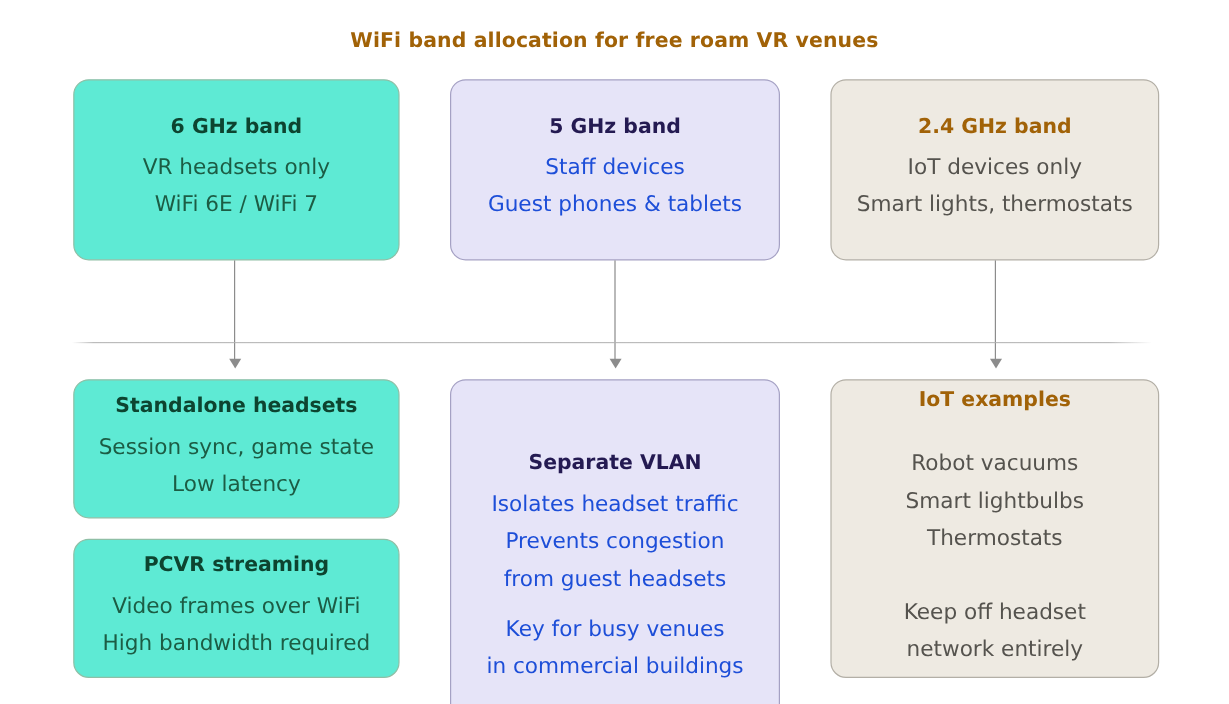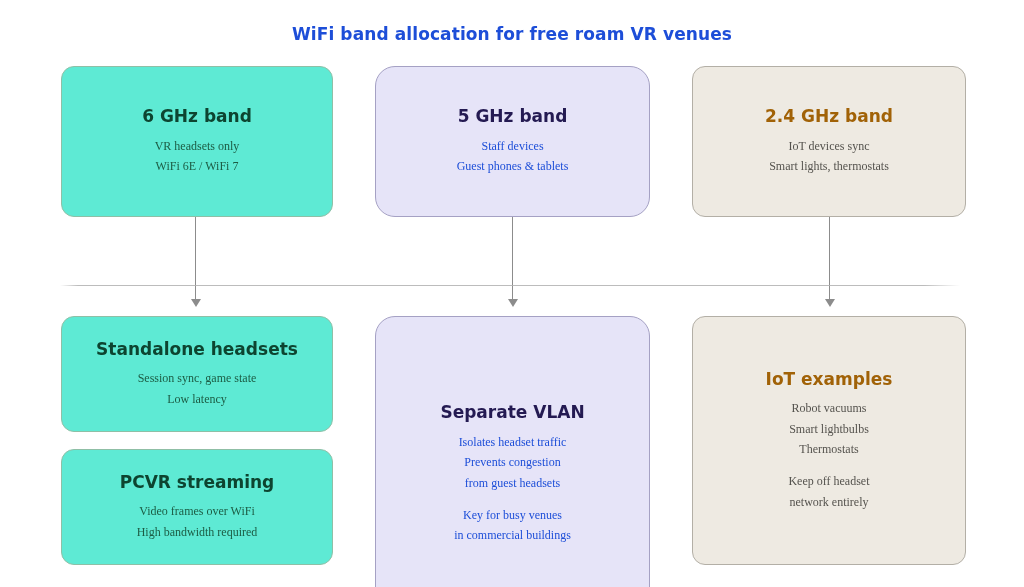--- a/index.html
+++ b/index.html
@@ -24,21 +24,21 @@
 
   
   .chart-title {
     position: absolute;
     top: 24px;
     left: 0;
     width: 1024px;
     text-align: center;
     font-size: 17px;
     font-weight: bold;
-    color: #1d4ed8;
+    color: #a16207;
     letter-spacing: 0.1px;
   }
 
   
   .divider {
     position: absolute;
     left: 60px;
     top: 285px;
     width: 900px;
     height: 1px;
@@ -62,42 +62,40 @@
     text-align: center;
     padding: 10px 14px;
   }
   .node .node-title {
     font-size: 17px;
     font-weight: bold;
     line-height: 1.2;
     margin-bottom: 9px;
   }
   .node .node-line {
-    font-size: 12px;
+    font-size: 18px;
     line-height: 1.72;
     white-space: nowrap;
-    font-family: Liberation Serif, serif;
   }
   .node .node-group + .node-group {
     margin-top: 11px;
   }
 
   
   .theme-green {
     background: #5eead4;
     border-color: #8fbfa6;
   }
   .theme-green .node-title { color: #0d4430; }
   .theme-green .node-line  { color: #1c5c44; }
 
   
   .theme-purple {
     background: #e6e4f8;
     border-color: #a5a1c4;
-    border-radius: 20px;
   }
   .theme-purple .node-title { color: #241a52; }
   .theme-purple .node-line  { color: #1d4ed8; }
 
   
   .theme-beige {
     background: #eeeae2;
     border-color: #b3afa6;
   }
   .theme-beige .node-title { color: #a16207; }
@@ -105,21 +103,21 @@
 
   
   #node-6ghz   { left: 61px;  top: 66px;  width: 272px; height: 151px; }
   #node-5ghz   { left: 375px; top: 66px;  width: 275px; height: 151px; }
   #node-24ghz  { left: 692px; top: 66px;  width: 274px; height: 151px; }
 
   
   #node-standalone { left: 61px;  top: 316px; width: 272px; height: 116px; }
   #node-pcvr       { left: 61px;  top: 449px; width: 272px; height: 116px; }
   #node-vlan       { left: 375px; top: 316px; width: 275px; height: 316px; }
-  #node-iot        { left: 692px; top: 316px; width: 274px; height: 249px; }
+  #node-iot        { left: 692px; top: 316px; width: 274px; height: 249px; gap: 20px; }
 
   
   .arrow {
     position: absolute;
     width: 14px;
     pointer-events: none;
   }
   .arrow .shaft {
     position: absolute;
     left: 6px;
@@ -161,21 +159,21 @@
     <div class="node-title">5 GHz band</div>
     <div class="node-group">
       <div class="node-line">Staff devices</div>
       <div class="node-line">Guest phones &amp; tablets</div>
     </div>
   </div>
 
   <div class="node theme-beige" id="node-24ghz">
     <div class="node-title">2.4 GHz band</div>
     <div class="node-group">
-      <div class="node-line">IoT devices sync</div>
+      <div class="node-line">IoT devices only</div>
       <div class="node-line">Smart lights, thermostats</div>
     </div>
   </div>
 
   <div class="arrow" id="arrow-1">
     <div class="shaft"></div>
     <div class="head"></div>
   </div>
   <div class="arrow" id="arrow-2">
     <div class="shaft"></div>

